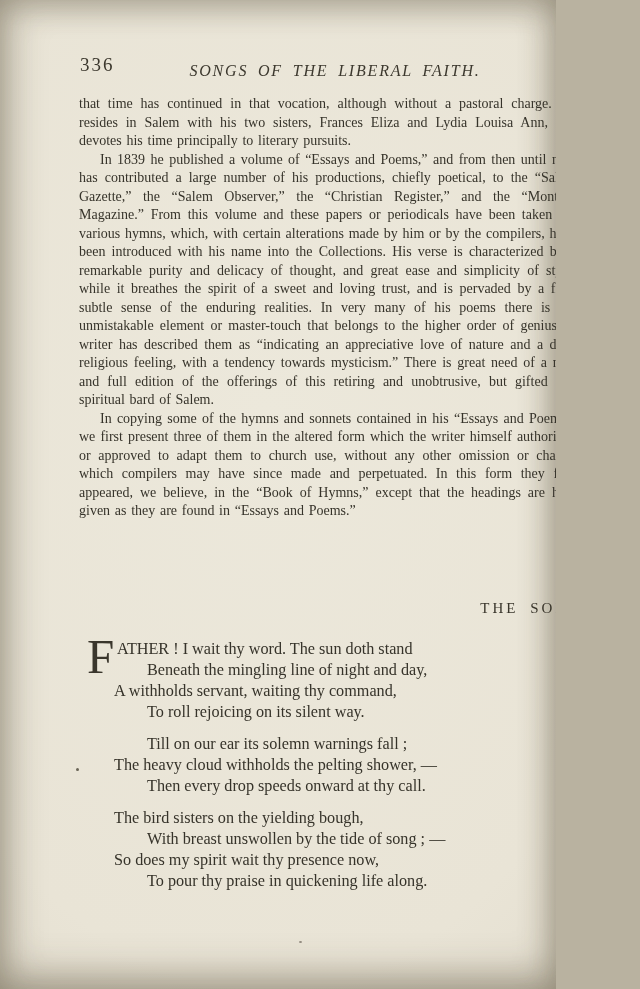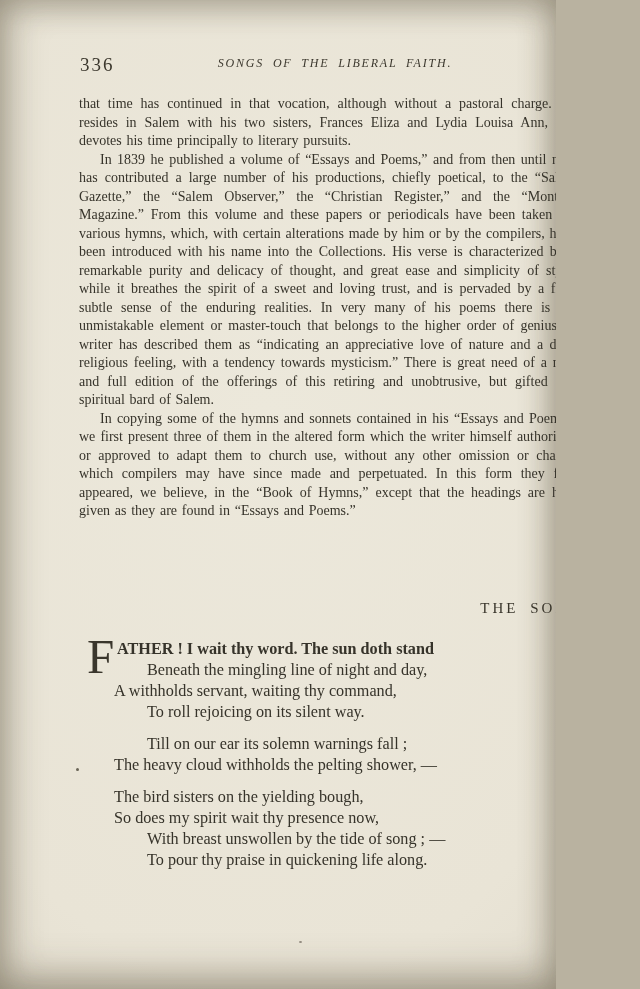--- a/index.html
+++ b/index.html
@@ -20,22 +20,22 @@
       inset -12px 0 30px rgba(74,62,40,.14);
     color: #37342b;
   }
   .header { position: absolute; top: 54px; left: 80px; width: 496px; height: 26px; }
   .page-number {
     position: absolute; left: 0; top: 0;
     font-size: 19px; letter-spacing: 2px; color: #3c382e;
   }
   .running-title {
     display: block; text-align: center; padding-left: 14px;
-    font-style: italic; font-size: 12px; letter-spacing: 1.8px; word-spacing: 4px;
-    color: #3c382e; margin-top: 2px;
+    font-style: italic; font-size: 16px; letter-spacing: 1.8px; word-spacing: 4px;
+    color: #3c382e; margin-top: 8px;
   }
   .body-text {
     position: absolute; top: 95px; left: 79px; width: 497px; height: 502px;
     overflow: hidden;
   }
   .para {
     margin: 0; font-size: 14px; line-height: 18.5px;
     text-align: justify; text-indent: 21px; word-spacing: 1.2px;
     color: #36332a;
   }
@@ -46,21 +46,21 @@
     letter-spacing: 3px; word-spacing: 5px; color: #3a362c;
   }
   .poem {
     position: absolute; top: 639px; left: 114px; width: 470px;
     font-size: 16.2px; color: #36332a;
   }
   .stanza { margin-bottom: 11px; }
   .stanza-first { position: relative; }
   .line { line-height: 21px; white-space: nowrap; }
   .line.indent { padding-left: 33px; }
-  .line.after-cap { padding-left: 3px; font-weight: bold; }
+  .line.after-cap { padding-left: 3px; }
   .drop-cap {
     position: absolute; left: -27px; top: -4px;
     font-size: 49px; line-height: 44px; color: #3a362c;
   }
   .speck { position: absolute; background: #4a4336; border-radius: 50%; }
   .speck.s1 { width: 4px; height: 3px; left: 566px; top: 26px; }
   .speck.s2 { width: 3px; height: 3px; left: 76px;  top: 768px; opacity: .8; }
   .speck.s3 { width: 3px; height: 2px; left: 299px; top: 941px; opacity: .55; }
 </style>
 </head>
@@ -85,25 +85,26 @@
     <div class="stanza stanza-first">
       <span class="drop-cap">F</span>
       <div class="line after-cap">ATHER !  I wait thy word.   The sun doth stand</div>
       <div class="line indent">Beneath the mingling line of night and day,</div>
       <div class="line">A withholds servant, waiting thy command,</div>
       <div class="line indent">To roll rejoicing on its silent way.</div>
     </div>
     <div class="stanza">
       <div class="line indent">Till on our ear its solemn warnings fall ;</div>
       <div class="line">The heavy cloud withholds the pelting shower, —</div>
+      <div class="line indent">Then every drop speeds onward at thy call.</div>
     </div>
     <div class="stanza">
       <div class="line">The bird sisters on the yielding bough,</div>
+      <div class="line indent">With breast unswollen by the tide of song ; —</div>
       <div class="line">So does my spirit wait thy presence now,</div>
-      <div class="line indent">With breast unswollen by the tide of song ; —</div>
       <div class="line indent">To pour thy praise in quickening life along.</div>
     </div>
   </div>
 
   <div class="speck s1"></div>
   <div class="speck s2"></div>
   <div class="speck s3"></div>
 
 </div>
 

